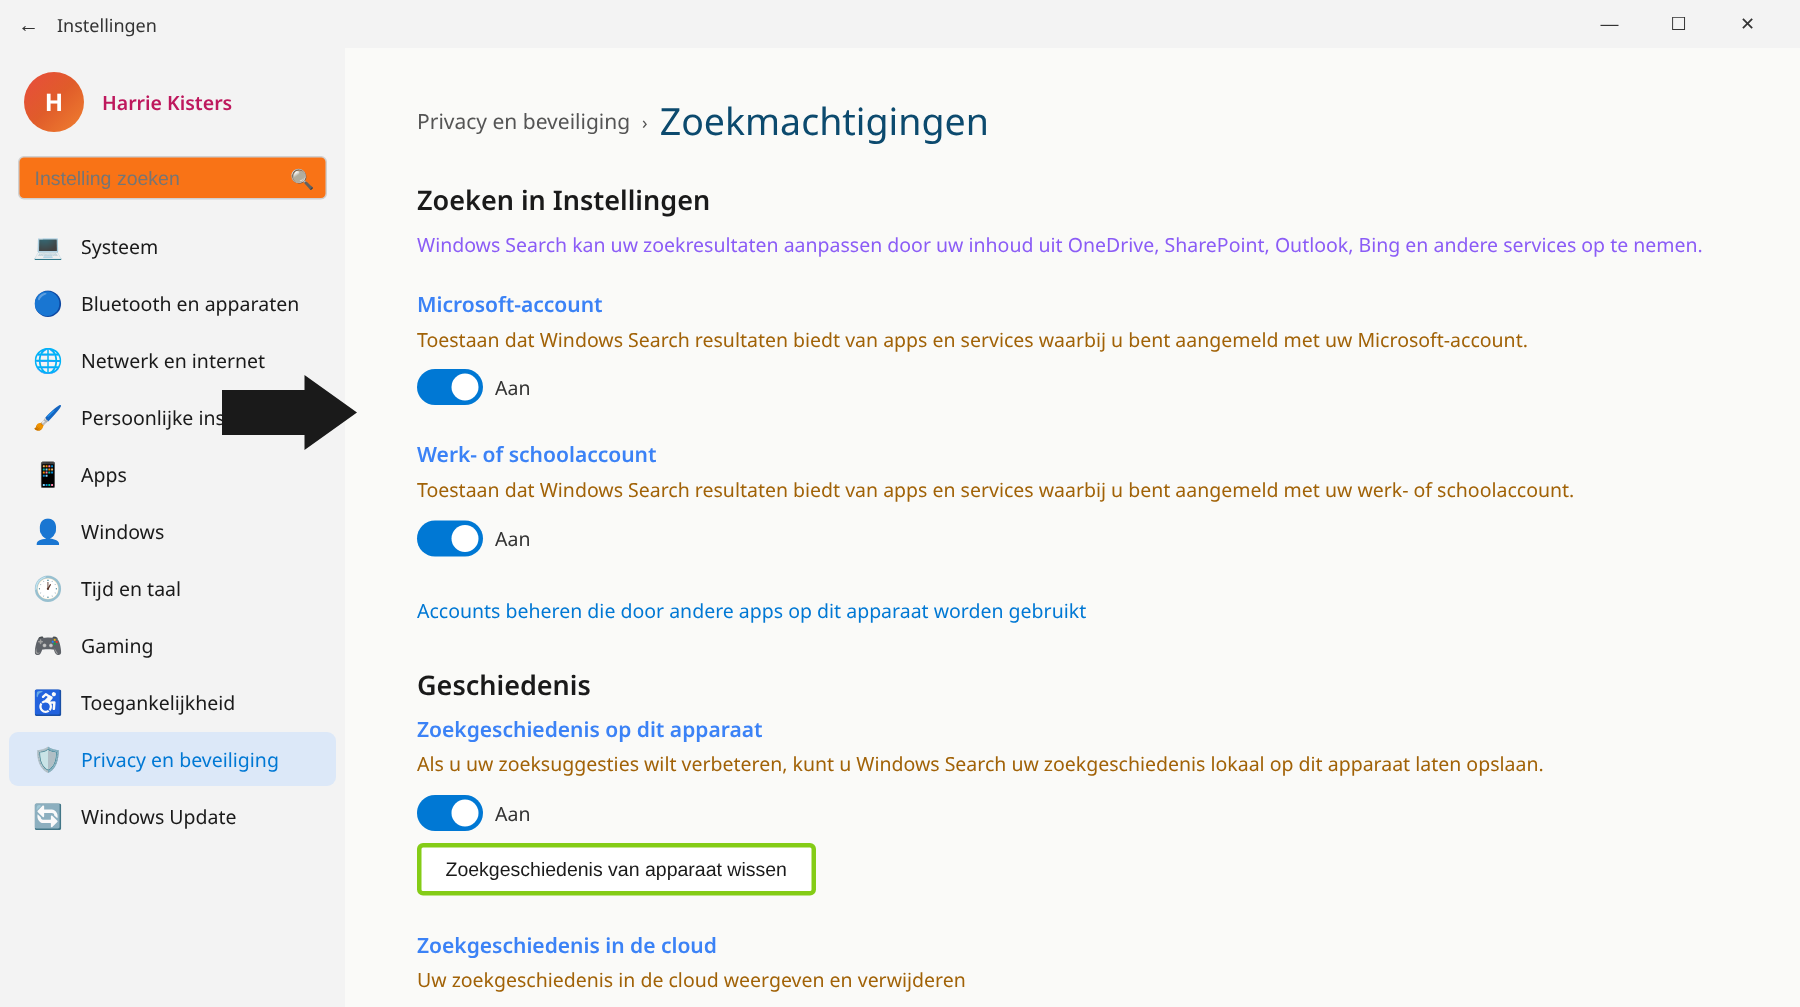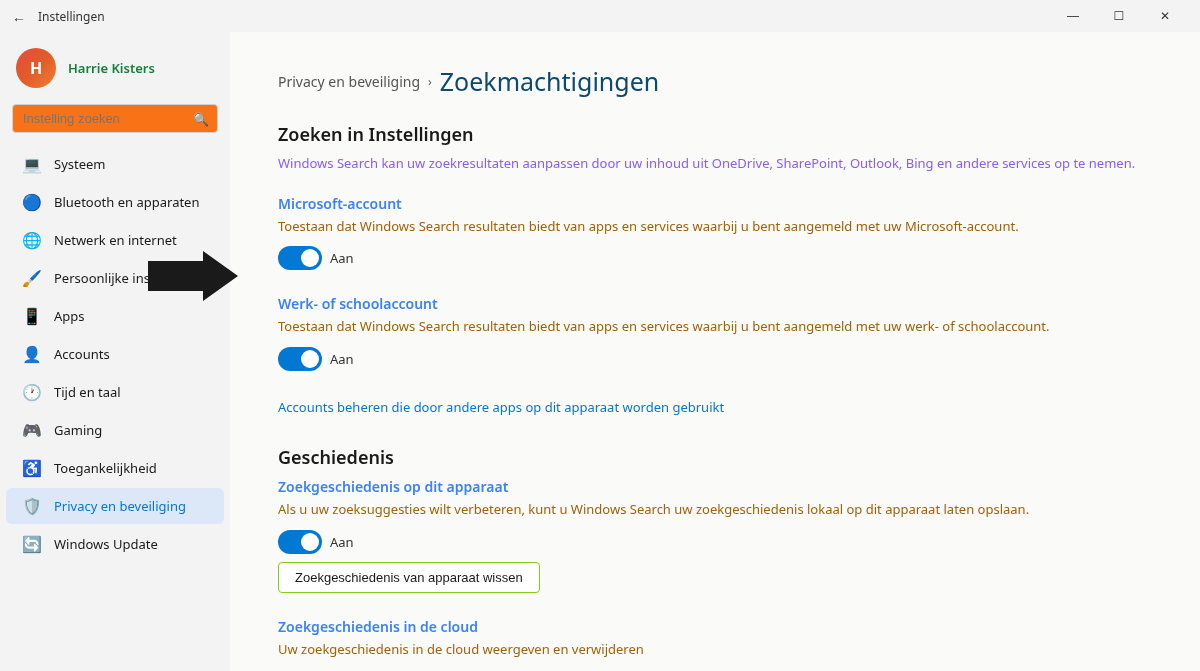--- a/index.html
+++ b/index.html
@@ -80,21 +80,21 @@
       align-items: center;
       justify-content: center;
       color: white;
       font-size: 16px;
       font-weight: bold;
       flex-shrink: 0;
     }
     .user-name {
       font-size: 13px;
       font-weight: 600;
-      color: #15803d;
+      color: #be185d;
     }
 
     .search-box {
       margin: 4px 12px 12px 12px;
       position: relative;
     }
     .search-box input {
       width: 100%;
       padding: 6px 30px 6px 10px;
       border: 1px solid #d0d0d0;
@@ -230,21 +230,21 @@
     .link-text {
       font-size: 13px;
       color: #0078d4;
       cursor: pointer;
       text-decoration: none;
       line-height: 1.5;
     }
 
     .btn-secondary {
       padding: 7px 16px;
-      border: 1px solid #84cc16;
+      border: 3px solid #84cc16;
       border-radius: 4px;
       background: white;
       font-size: 13px;
       color: #1a1a1a;
       cursor: pointer;
       margin-top: 8px;
     }
 
     
     .arrow-annotation {
@@ -309,21 +309,21 @@
       <div class="nav-item">
         <span class="nav-icon">🖌️</span>
         <span>Persoonlijke instellingen</span>
       </div>
       <div class="nav-item">
         <span class="nav-icon">📱</span>
         <span>Apps</span>
       </div>
       <div class="nav-item">
         <span class="nav-icon">👤</span>
-        <span>Accounts</span>
+        <span>Windows</span>
       </div>
       <div class="nav-item">
         <span class="nav-icon">🕐</span>
         <span>Tijd en taal</span>
       </div>
       <div class="nav-item">
         <span class="nav-icon">🎮</span>
         <span>Gaming</span>
       </div>
       <div class="nav-item">

